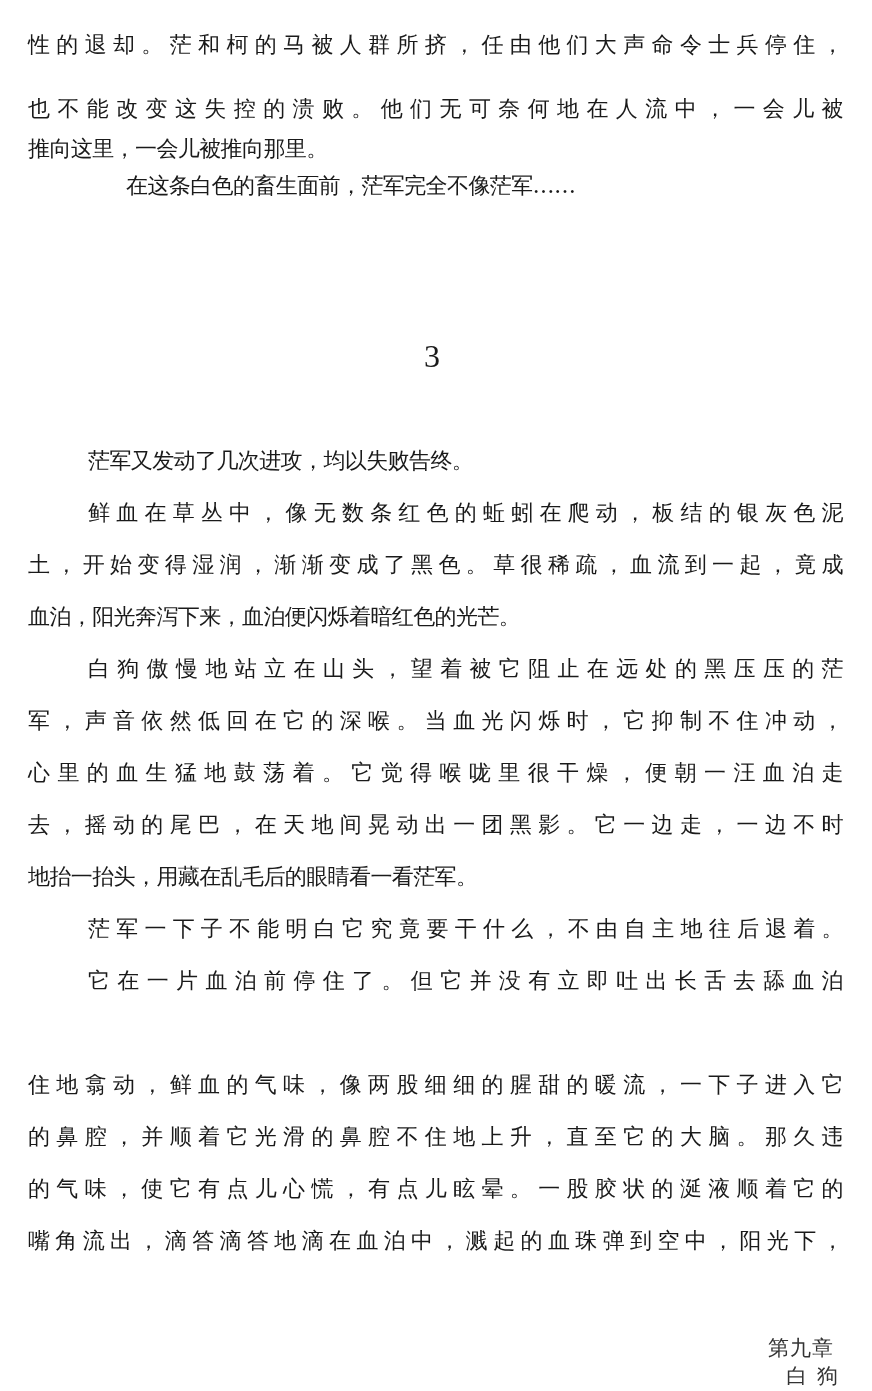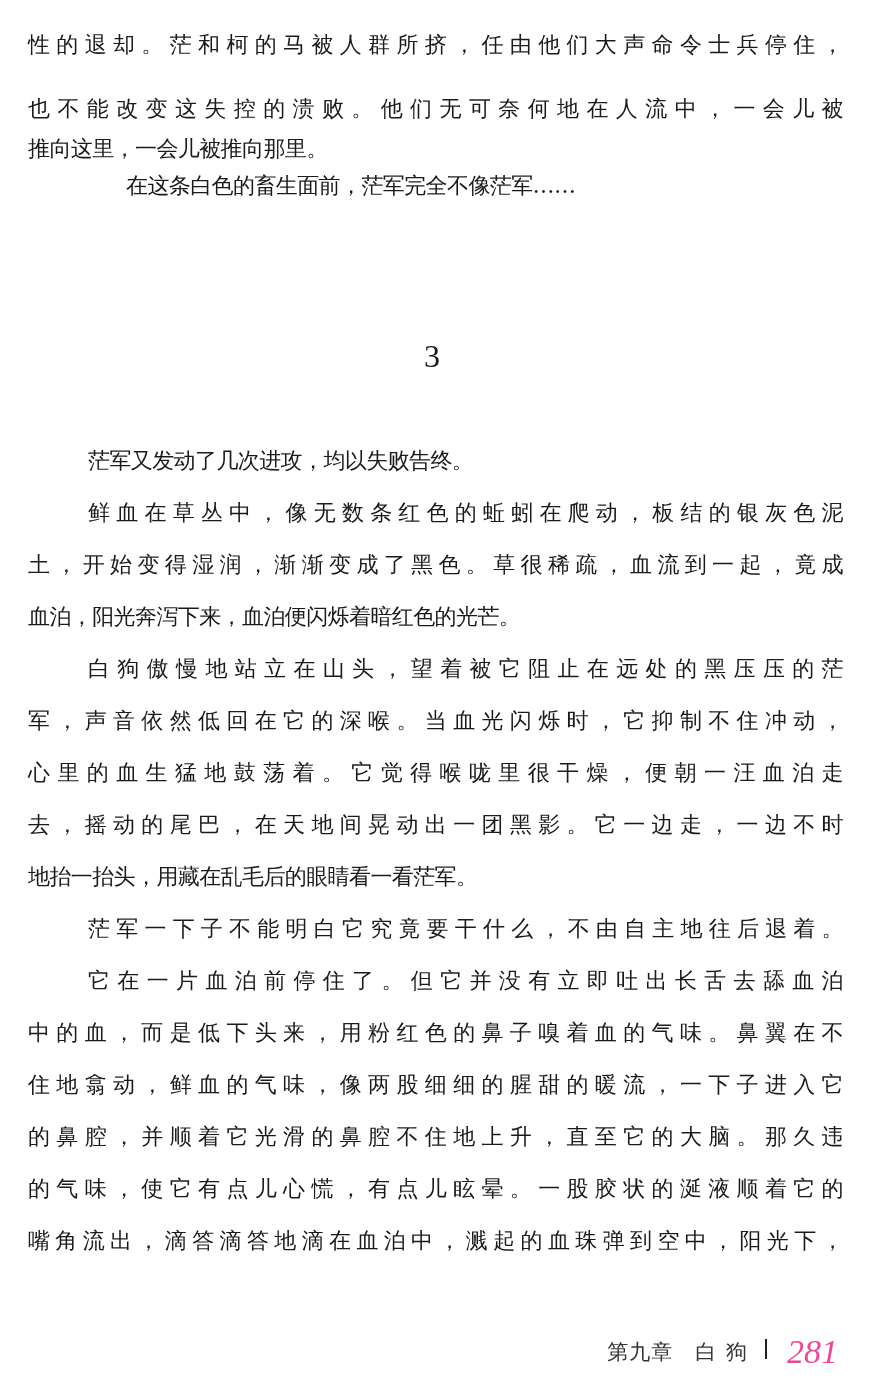--- a/index.html
+++ b/index.html
@@ -53,20 +53,21 @@
     }
     .footer {
       position: absolute;
       top: 1334px;
       right: 34px;
       height: 36px;
       display: flex;
       align-items: center;
       font-size: 21px;
       color: #333333;
+      flex-direction: column;
     }
     .footer .chapter {
       font-family: "DejaVu Sans", "Liberation Sans", sans-serif;
       letter-spacing: 1px;
     }
     .footer .title {
       font-family: Liberation Sans, sans-serif;
       margin-left: 22px;
       word-spacing: 4px;
     }
@@ -102,21 +103,20 @@
   <div class="line indent" style="top:493px;">鲜血在草丛中，像无数条红色的蚯蚓在爬动，板结的银灰色泥</div>
   <div class="line" style="top:545px;">土，开始变得湿润，渐渐变成了黑色。草很稀疏，血流到一起，竟成</div>
   <div class="line last" style="top:597px;">血泊，阳光奔泻下来，血泊便闪烁着暗红色的光芒。</div>
   <div class="line indent" style="top:649px;">白狗傲慢地站立在山头，望着被它阻止在远处的黑压压的茫</div>
   <div class="line" style="top:701px;">军，声音依然低回在它的深喉。当血光闪烁时，它抑制不住冲动，</div>
   <div class="line" style="top:753px;">心里的血生猛地鼓荡着。它觉得喉咙里很干燥，便朝一汪血泊走</div>
   <div class="line" style="top:805px;">去，摇动的尾巴，在天地间晃动出一团黑影。它一边走，一边不时</div>
   <div class="line last" style="top:857px;">地抬一抬头，用藏在乱毛后的眼睛看一看茫军。</div>
   <div class="line indent" style="top:909px;">茫军一下子不能明白它究竟要干什么，不由自主地往后退着。</div>
   <div class="line indent" style="top:961px;">它在一片血泊前停住了。但它并没有立即吐出长舌去舔血泊</div>
-  <div class="line" style="top:1013px;">中的血，而是低下头来，用粉红色的鼻子嗅着血的气味。鼻翼在不</div>
   <div class="line" style="top:1065px;">住地翕动，鲜血的气味，像两股细细的腥甜的暖流，一下子进入它</div>
   <div class="line" style="top:1117px;">的鼻腔，并顺着它光滑的鼻腔不住地上升，直至它的大脑。那久违</div>
   <div class="line" style="top:1169px;">的气味，使它有点儿心慌，有点儿眩晕。一股胶状的涎液顺着它的</div>
   <div class="line" style="top:1221px;">嘴角流出，滴答滴答地滴在血泊中，溅起的血珠弹到空中，阳光下，</div>
 
   <div class="footer">
     <span class="chapter">第九章</span>
     <span class="title">白 狗</span>
     <span class="sep"></span>
     <span class="pagenum">281</span>

